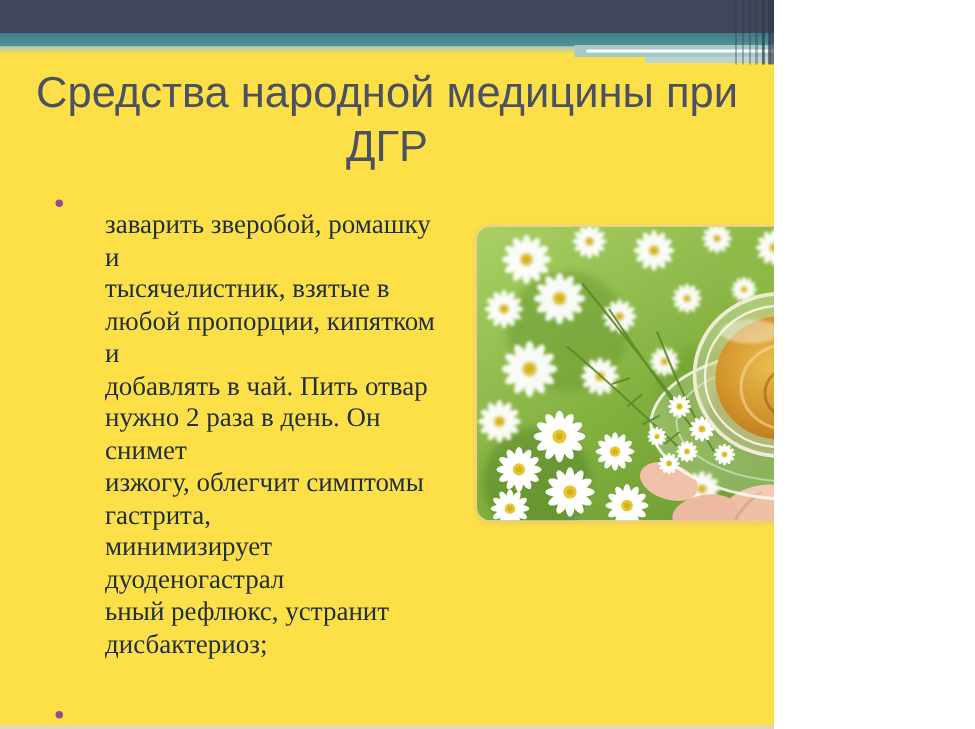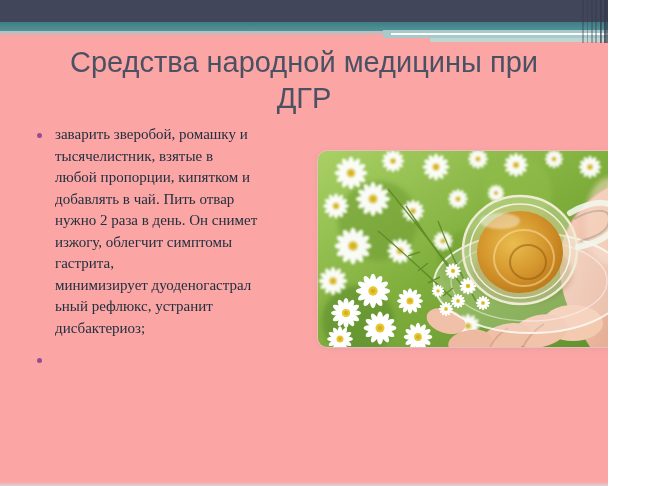--- a/index.html
+++ b/index.html
@@ -1,19 +1,19 @@
 <!DOCTYPE html>
 <html><head>
 <meta charset="utf-8">
 <style>
   html,body{margin:0;padding:0;background:#ffffff;}
   .slide{
     position:relative;
-    width:608px;height:486px;
-    background:#fca5a5;
+    width:516px;height:486px;
+    background:#fde047;
     overflow:hidden;
     font-family:"Liberation Sans",sans-serif;
     text-decoration:underline;
   }
   
   .bar-navy{position:absolute;top:0;left:0;width:100%;height:22px;background:#42465a;}
   .bar-teal{position:absolute;top:22px;left:0;width:100%;height:9px;
             background:linear-gradient(#3f7d84,#54939a);}
   .teal-fade{position:absolute;top:31px;left:0;width:100%;height:5px;
             background:linear-gradient(#a3c9c7,rgba(255,255,255,0));}
@@ -36,23 +36,23 @@
     white-space:pre-line;
   }
   
   .bullets{position:absolute;left:37px;top:124px;width:278px;}
   .bullet-item{display:flex;align-items:flex-start;margin:0 0 10px 0;}
   .bullet-dot{
     flex:0 0 auto;width:5px;height:5px;border-radius:50%;
     background:#9a4a8e;margin:9px 13px 0 0;
   }
   .bullet-text{
-    margin:0;
+    margin:15px;
     font-family:"Liberation Serif","DejaVu Serif",serif;
-    font-size:15px;line-height:21.5px;
+    font-size:18px;line-height:21.5px;
     color:#20303e;
     white-space:pre-line;
   }
   
   .photo{
     position:absolute;left:318px;top:151px;width:310px;height:196px;margin:0;
     border-radius:9px;overflow:hidden;
     box-shadow:0 0 0 1px rgba(232,205,205,.65), 0 1px 5px rgba(170,140,140,.35);
   }
   .photo svg{display:block;}

